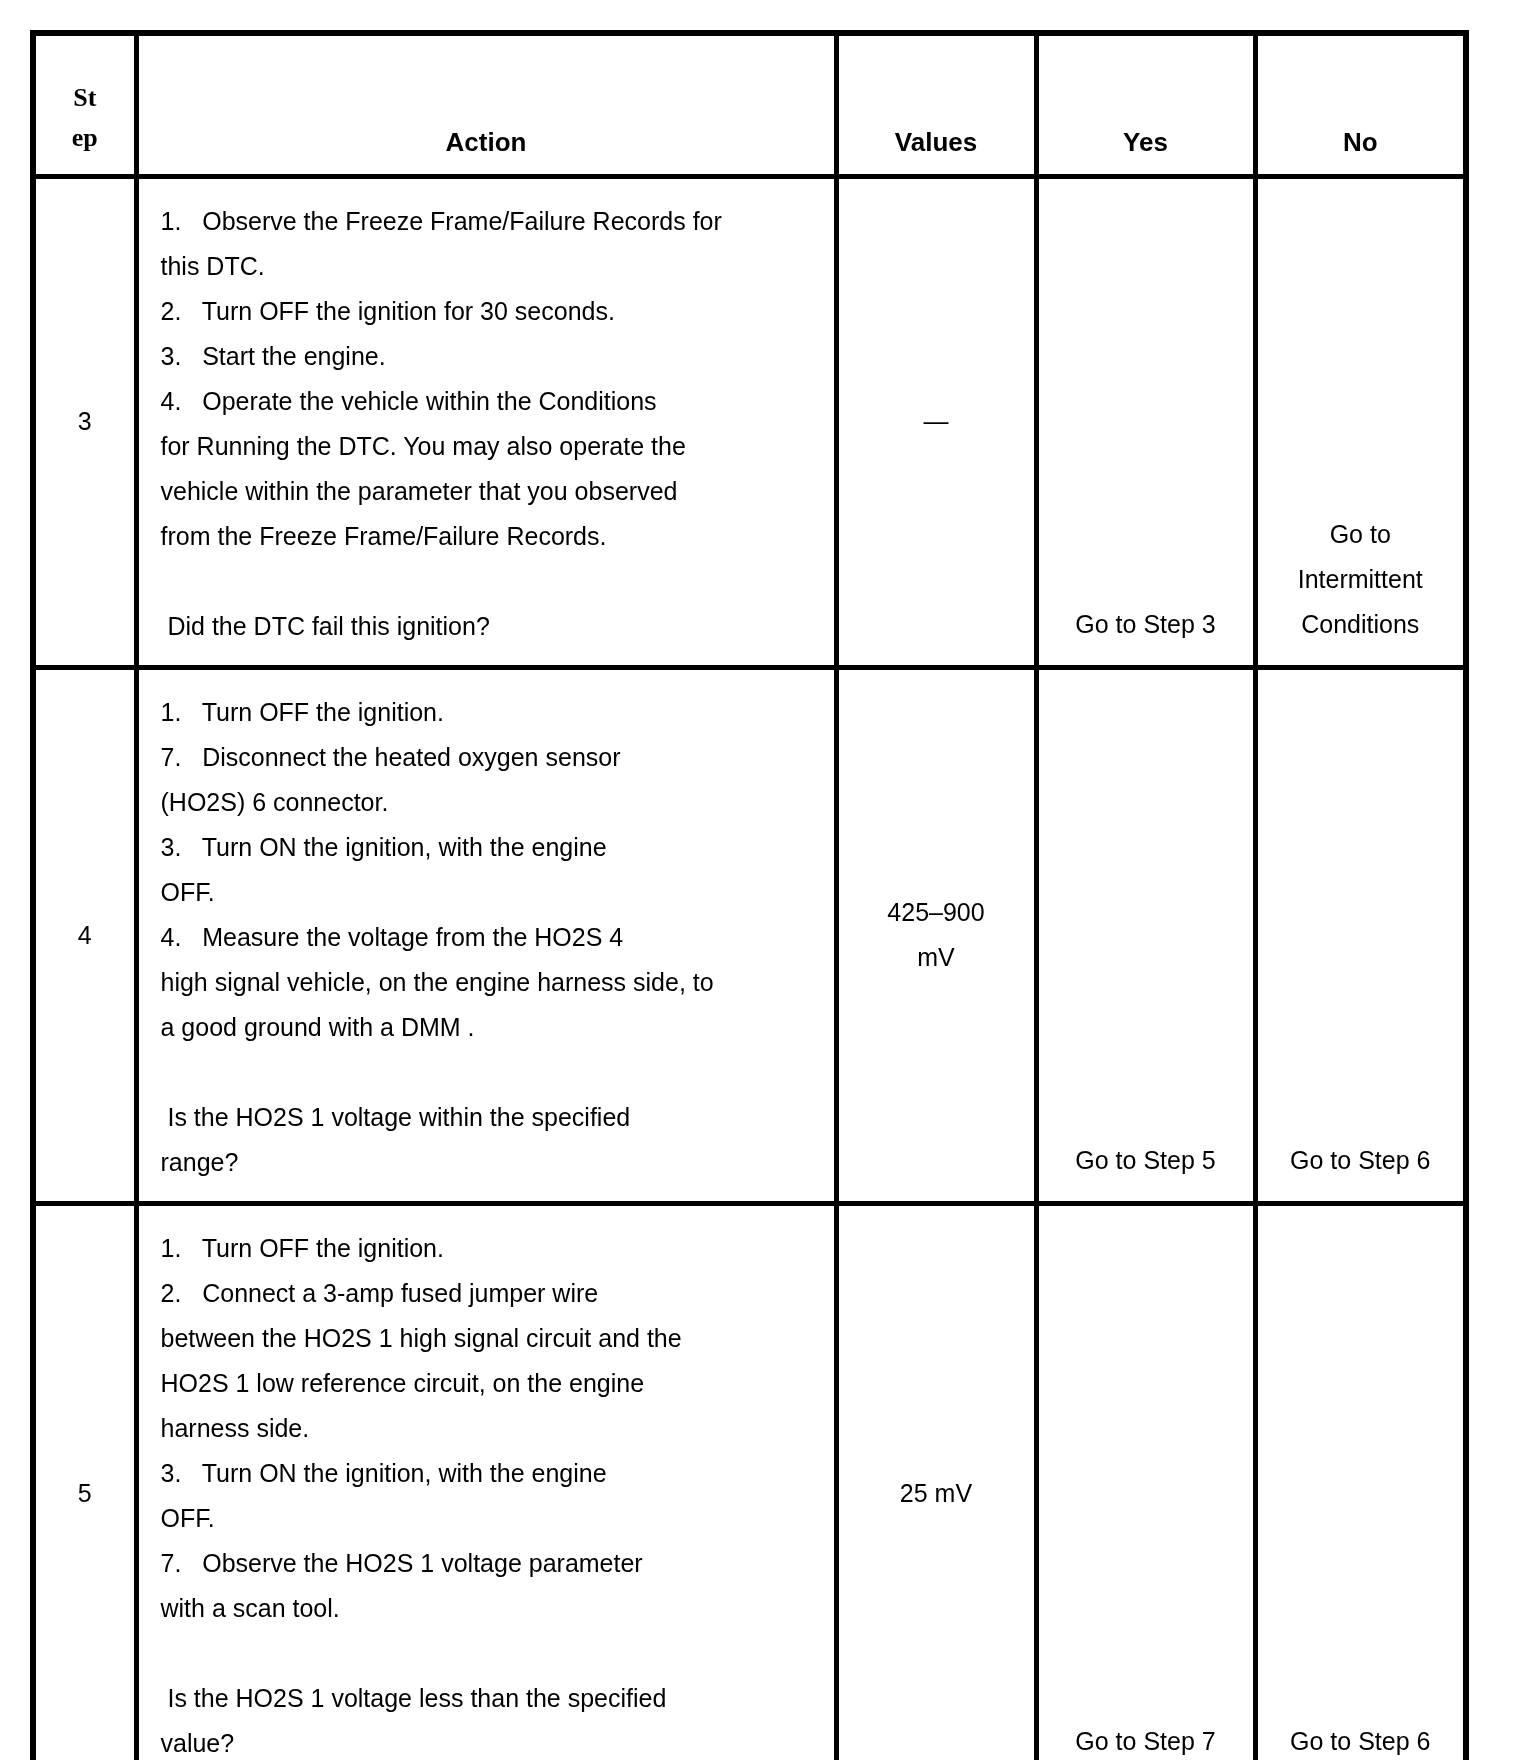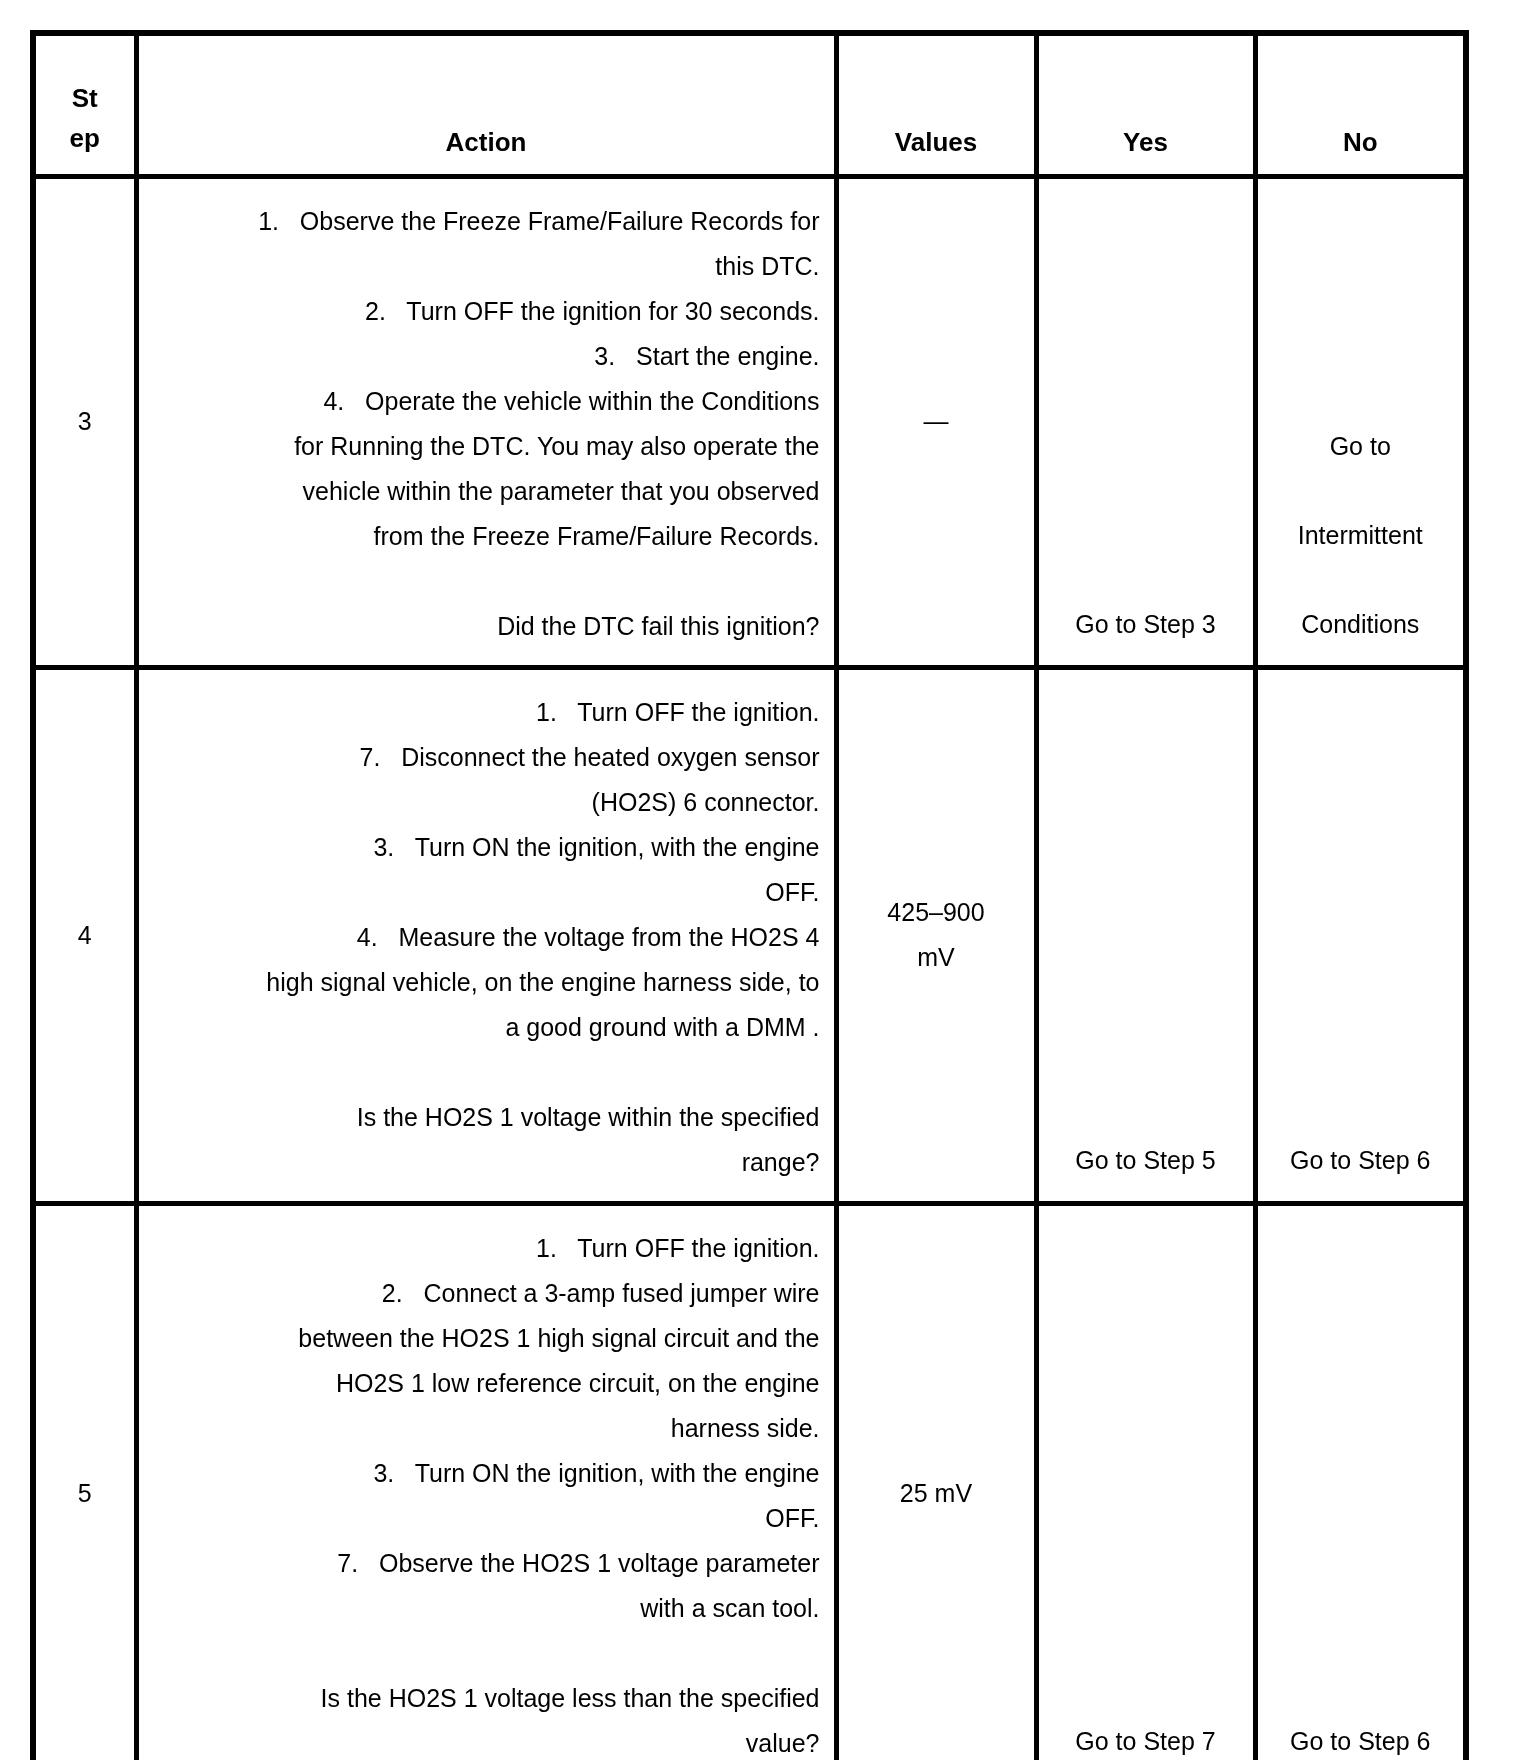--- a/index.html
+++ b/index.html
@@ -29,50 +29,50 @@
     overflow:hidden;
   }
   
   tr.hdr th{
     vertical-align:bottom;
     text-align:center;
     font-weight:bold;
     font-size:26px;
     padding:0 4px 16px 4px;
   }
-  tr.hdr .line{height:40px;line-height:40px;white-space:pre;}
+  tr.hdr .line{height:40px;line-height:40px;white-space:pre;font-family:Liberation Serif, serif;}
   
   td.step{
     vertical-align:middle;
     text-align:center;
     font-size:25px;
   }
   
   td.action{
     vertical-align:top;
-    text-align:right;
+    text-align:left;
     font-size:25px;
     padding:20px 14px 16px 22px;
   }
   td.action .line{height:45px;line-height:45px;white-space:pre;}
   
   td.values{
     vertical-align:middle;
     text-align:center;
     font-size:25px;
   }
   td.values .line{height:45px;line-height:45px;white-space:pre;}
   
   td.yes, td.no{
     vertical-align:bottom;
     text-align:center;
     font-size:25px;
     padding-bottom:18px;
   }
-  td.yes .line, td.no .line{height:45px;line-height:45px;white-space:pre;margin-top:44px;}
+  td.yes .line, td.no .line{height:45px;line-height:45px;white-space:pre;}
 </style>
 </head>
 <body>
 
 <div class="page">
   <table class="diag">
     <colgroup>
       <col style="width:103px">
       <col style="width:700px">
       <col style="width:200px">

